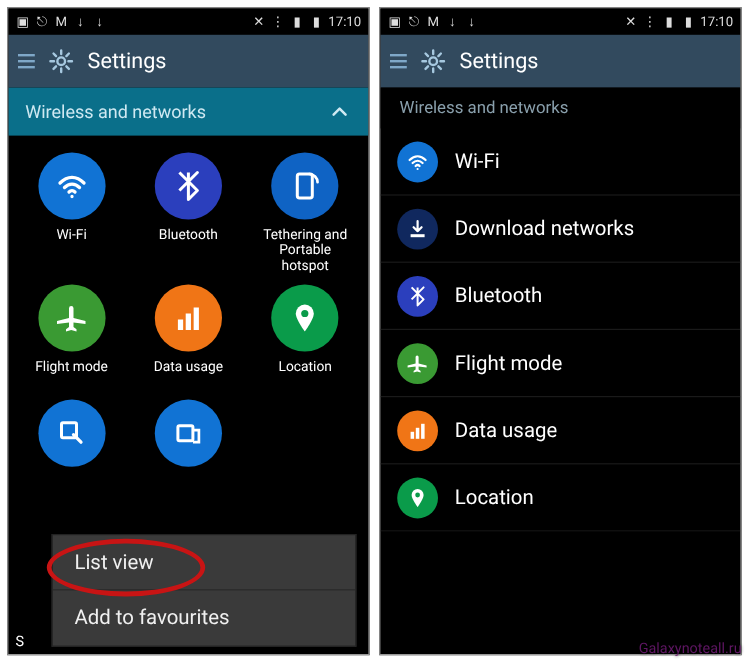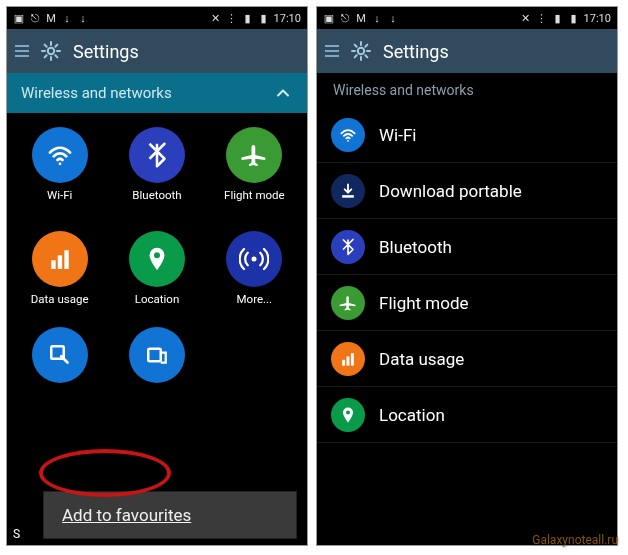--- a/index.html
+++ b/index.html
@@ -111,21 +111,21 @@
   }
   .popup-item {
     height: 46px;
     display: flex;
     align-items: center;
     padding: 0 18px;
     color: #f0f0f0;
     font-size: 17px;
     border-bottom: 1px solid #2a2a2a;
   }
-  .popup-item:last-child { border-bottom: none; text-decoration: underline; }
+  .popup-item:last-child { border-bottom: none; }
   .highlight-oval {
     position: absolute;
     left: 32px;
     bottom: 48px;
     width: 132px;
     height: 48px;
     border: 4px solid #c81414;
     border-radius: 50%;
     pointer-events: none;
   }
@@ -143,21 +143,21 @@
     color: #fff;
     font-size: 17px;
   }
   .list-item .circle.sm { width: 34px; height: 34px; margin: 0; flex-shrink: 0; }
   .list-item span.txt { white-space: nowrap; overflow: hidden; text-overflow: ellipsis; }
   
   .watermark {
     position: absolute;
     right: 10px;
     bottom: 8px;
-    color: #a16207;
+    color: #701a75;
     font-size: 12px;
     opacity: 0.85;
     text-shadow: 0 0 3px #000;
   }
 </style>
 </head>
 <body>
 
 <svg width="0" height="0" style="position:absolute">
   <defs>
@@ -266,20 +266,28 @@
         </div>
         <div class="grid-item">
           <div class="circle" style="background:#2b3fbd">
             <svg viewBox="0 0 24 24" width="30" height="30">
               <use href="#ic-bluetooth"></use>
             </svg>
           </div>
           <span class="label-sm">Bluetooth</span>
         </div>
         <div class="grid-item">
+          <div class="circle" style="background:#0f63c4">
+            <svg viewBox="0 0 24 24" width="30" height="30">
+              <use href="#ic-tether"></use>
+            </svg>
+          </div>
+          <span class="label-sm">Tethering and<br>Portable<br>hotspot</span>
+        </div>
+        <div class="grid-item">
           <div class="circle" style="background:#3a9a33">
             <svg viewBox="0 0 24 24" width="30" height="30">
               <use href="#ic-plane"></use>
             </svg>
           </div>
           <span class="label-sm">Flight mode</span>
         </div>
         <div class="grid-item">
           <div class="circle" style="background:#f07516">
             <svg viewBox="0 0 24 24" width="30" height="30">
@@ -288,28 +296,20 @@
           </div>
           <span class="label-sm">Data usage</span>
         </div>
         <div class="grid-item">
           <div class="circle" style="background:#0a9b4a">
             <svg viewBox="0 0 24 24" width="30" height="30">
               <use href="#ic-pin"></use>
             </svg>
           </div>
           <span class="label-sm">Location</span>
-        </div>
-        <div class="grid-item">
-          <div class="circle" style="background:#1e32a8">
-            <svg viewBox="0 0 24 24" width="30" height="30">
-              <use href="#ic-antenna"></use>
-            </svg>
-          </div>
-          <span class="label-sm">More...</span>
         </div>
       </div>
 
     <div class="grid row4" id="grid-row4">
         <div class="grid-item" style="min-height: 60px;">
           <div class="circle" style="background:#1173d4">
             <svg viewBox="0 0 24 24" width="30" height="30">
               <use href="#ic-zoom"></use>
             </svg>
           </div>
@@ -320,20 +320,23 @@
               <use href="#ic-mirror"></use>
             </svg>
           </div>
         </div>
         <div class="grid-item" style="min-height: 60px;"></div>
       </div>
 
     <div style="position:absolute;left:6px;bottom:4px;color:#fff;font-size:12px;">S</div>
 
     <div class="popup">
+      <div class="popup-item">
+          <span>List view</span>
+        </div>
       <div class="popup-item">
           <span>Add to favourites</span>
         </div>
     </div>
     <div class="highlight-oval"></div>
   </div>
 
   <div class="phone">
     <div class="status-bar">
       <div class="status-left">
@@ -375,21 +378,21 @@
             </svg>
           </div>
           <span class="txt">Wi-Fi</span>
         </div>
         <div class="list-item">
           <div class="circle sm" style="background:#10285e">
             <svg viewBox="0 0 24 24" width="20" height="20">
               <use href="#ic-download"></use>
             </svg>
           </div>
-          <span class="txt">Download portable</span>
+          <span class="txt">Download networks</span>
         </div>
         <div class="list-item">
           <div class="circle sm" style="background:#2b3fbd">
             <svg viewBox="0 0 24 24" width="20" height="20">
               <use href="#ic-bluetooth"></use>
             </svg>
           </div>
           <span class="txt">Bluetooth</span>
         </div>
         <div class="list-item">

